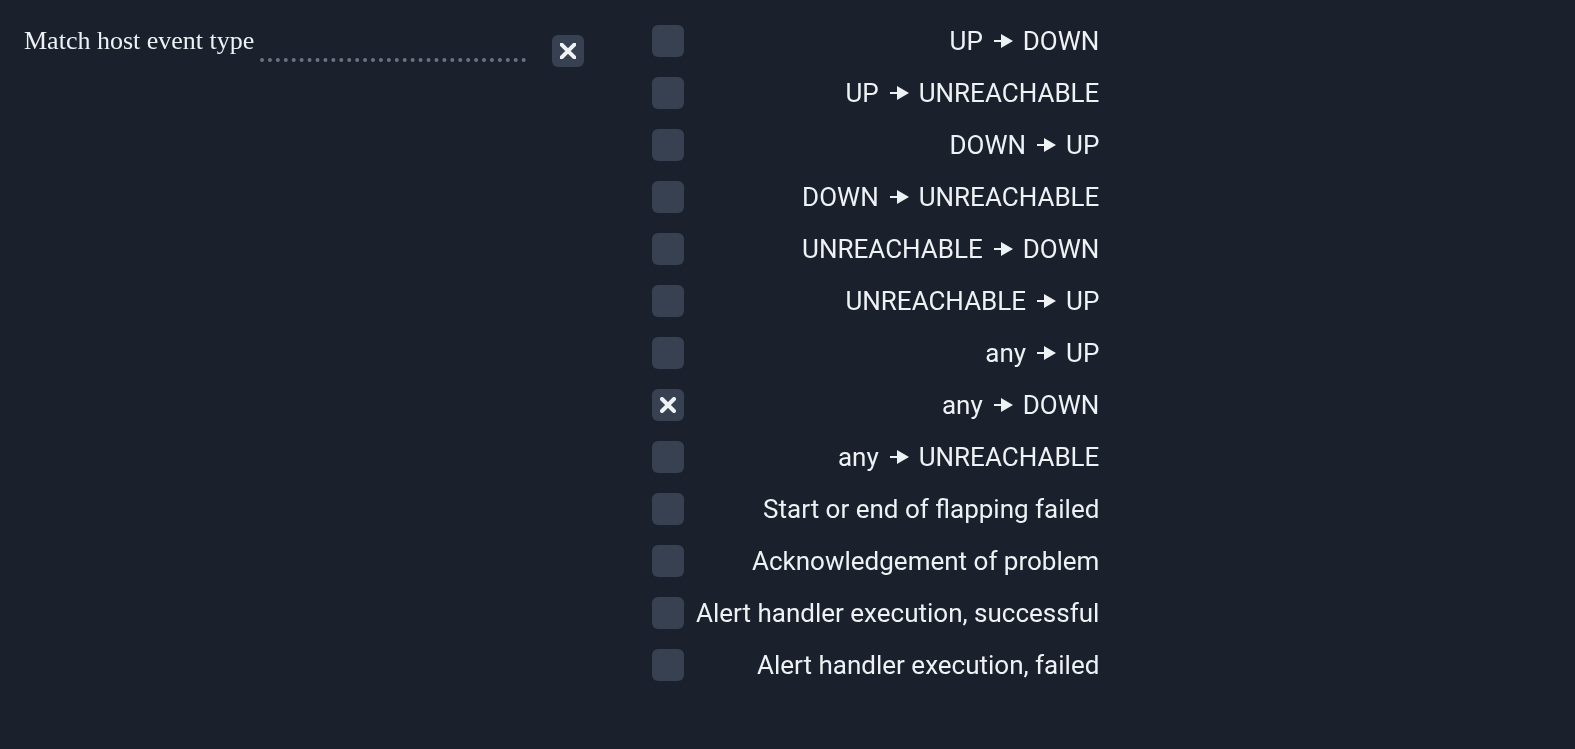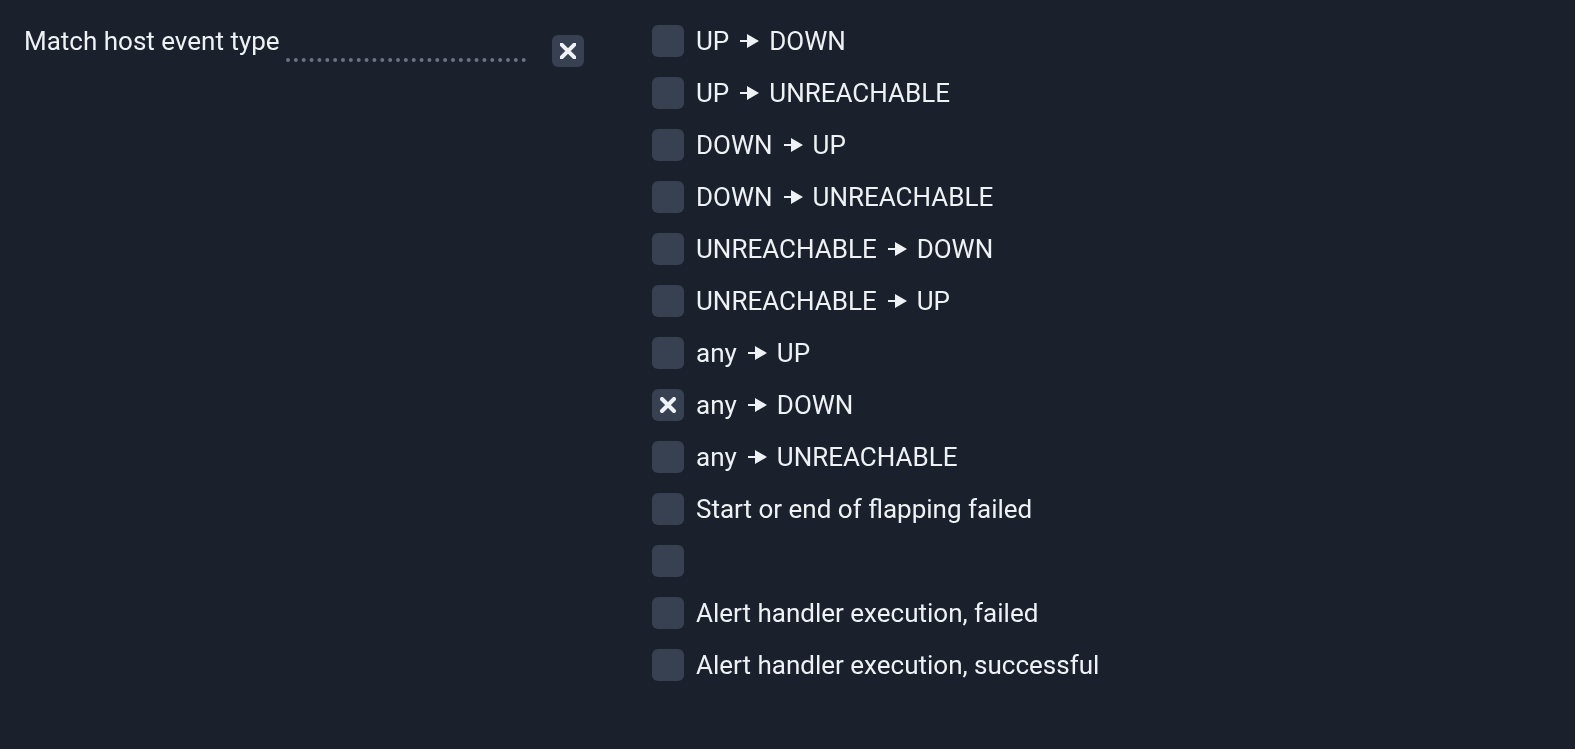--- a/index.html
+++ b/index.html
@@ -17,20 +17,21 @@
     display: flex;
     align-items: flex-start;
     padding: 24px 24px 0 24px;
     box-sizing: border-box;
   }
   .label-col {
     flex: 0 0 502px;
     display: flex;
     align-items: center;
     height: 34px;
+    font-family: Liberation Serif, serif;
   }
   .label-text {
     color: #eef2f5;
     white-space: nowrap;
   }
   .dots {
     flex: 1;
     margin-left: 6px;
     height: 1em;
     position: relative;
@@ -65,20 +66,21 @@
     margin-left: 52px;
     display: flex;
     flex-direction: column;
     gap: 18px;
   }
   .option-row {
     display: flex;
     align-items: center;
     gap: 12px;
     height: 34px;
+    justify-content: space-between;
   }
   .chk {
     width: 32px;
     height: 32px;
     background: #374151;
     border-radius: 6px;
     display: inline-flex;
     align-items: center;
     justify-content: center;
     flex: 0 0 32px;
@@ -250,23 +252,24 @@
           </span>
           <span>UNREACHABLE</span>
         </span>
       </div>
       <div class="option-row">
         <span class="chk" data-checked="false"></span>
         <span class="opt-label">Start or end of flapping failed</span>
       </div>
       <div class="option-row">
         <span class="chk" data-checked="false"></span>
+        <span class="opt-label">Acknowledgement of problem</span>
+      </div>
+      <div class="option-row">
+        <span class="chk" data-checked="false"></span>
+        <span class="opt-label">Alert handler execution, successful</span>
       </div>
       <div class="option-row">
         <span class="chk" data-checked="false"></span>
         <span class="opt-label">Alert handler execution, failed</span>
-      </div>
-      <div class="option-row">
-        <span class="chk" data-checked="false"></span>
-        <span class="opt-label">Alert handler execution, successful</span>
       </div>
     </div>
 </div>
 
 </body></html>

